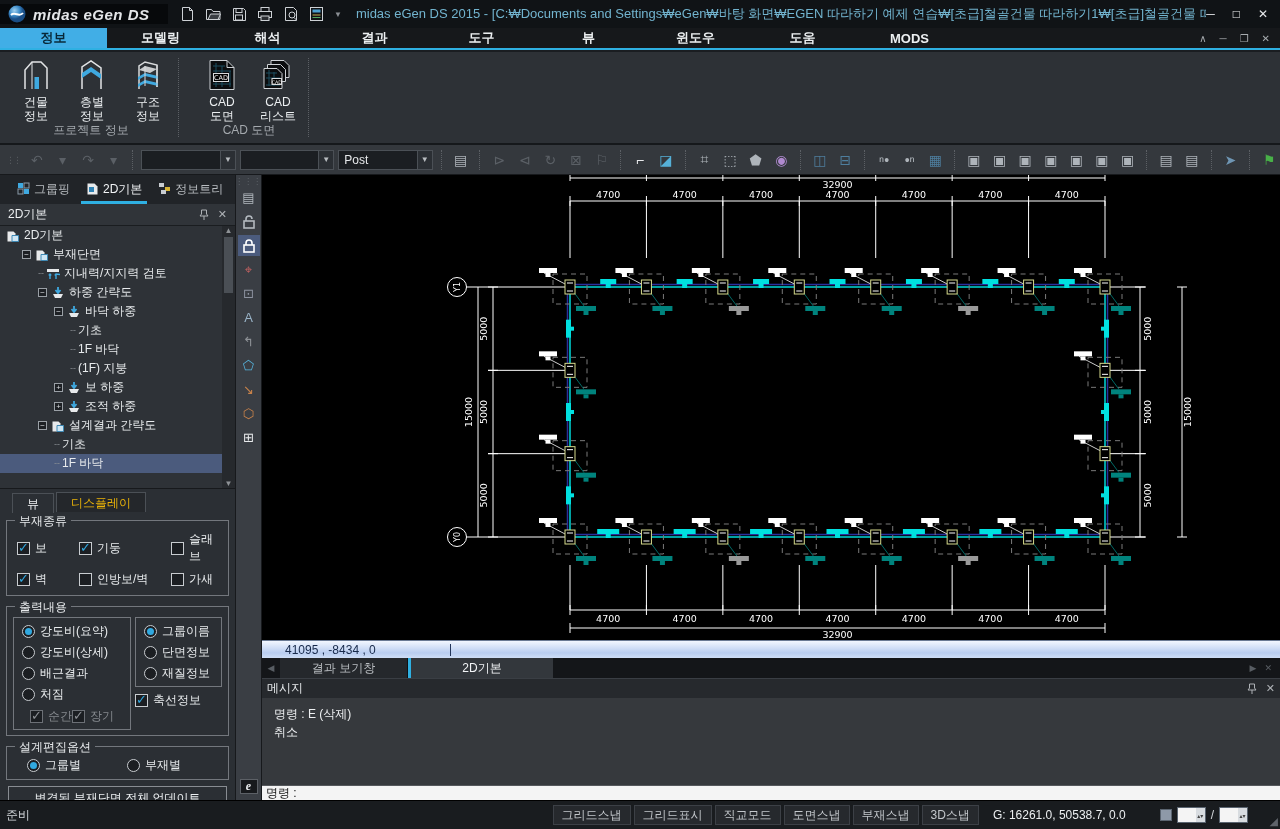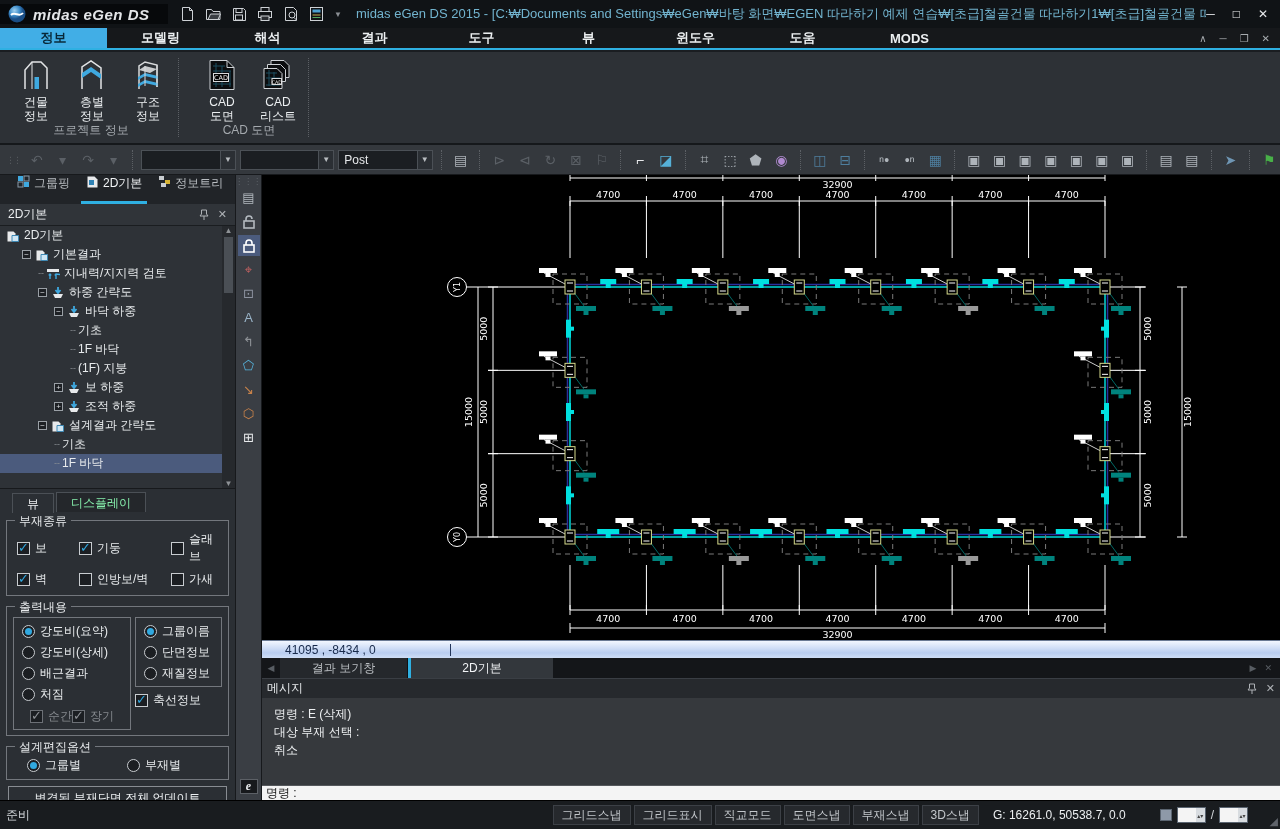--- a/index.html
+++ b/index.html
@@ -33,38 +33,38 @@
   .ticon { width:22px; height:22px; display:flex; align-items:center; justify-content:center; color:#aeb4ba; font-size:14px; }
   .ticon.dis { color:#5b6066; }
   .tsep { width:1px; height:20px; border-left:1px dotted #5c6065; margin:0 4px; }
   .tcombo { width:96px; height:20px; background:#1b1e22; border:1px solid #4b5056; display:flex; align-items:center; color:#e6e8ea; font-size:12px; padding-left:5px; }
   .tcombo .arrow { margin-left:auto; width:15px; height:18px; background:#2b2f34; color:#b8bcc0; font-size:8px; display:flex; align-items:center; justify-content:center; border-left:1px solid #4b5056; }
   
   #main { position:absolute; left:0; top:175px; width:1280px; height:625px; display:flex; }
   
   #leftpanel { width:236px; background:#2b2f34; display:flex; flex-direction:column; border-right:1px solid #17191c; }
   #lp-tabs { height:29px; background:#212428; display:flex; align-items:stretch; padding-left:10px; gap:2px; }
-  .lptab { display:flex; gap:4px; padding:0 7px; color:#b9bdc1; font-size:12px; position:relative; }
+  .lptab { display:flex; align-items:center; gap:4px; padding:0 7px; color:#b9bdc1; font-size:12px; position:relative; }
   .lptab.active { color:#f2f4f6; }
   .lptab.active::after { content:""; position:absolute; left:2px; right:2px; bottom:0; height:3px; background:#2fb0e2; }
   #lp-header { height:22px; background:#303439; border-bottom:1px solid #1a1d20; display:flex; align-items:center; padding:0 8px; color:#eceff1; }
   #lp-header .hicons { margin-left:auto; display:flex; gap:9px; color:#aeb2b6; font-size:11px; align-items:center; }
   #lp-tree { flex:1; position:relative; overflow:hidden; background:#2e3237; }
   .trow { height:19px; display:flex; align-items:center; color:#e8ebed; font-size:12px; white-space:nowrap; }
   .trow.sel { background:#4b5b7d; }
   .texp { width:9px; height:9px; border:1px solid #9aa0a6; background:#1d2024; color:#d8dce0; font-size:8px; line-height:7px; text-align:center; flex:0 0 auto; margin-right:4px; }
   .tdash { color:#8b9095; margin-right:3px; font-size:10px; letter-spacing:-1px; }
   .ticn { margin-right:4px; display:flex; }
   #treescroll { position:absolute; right:0; top:0; bottom:0; width:13px; background:#26292d; display:flex; flex-direction:column; align-items:center; font-size:8px; color:#8e9296; }
   #treescroll .thumb { width:9px; height:56px; background:#4a4f55; margin-top:2px; }
   #treescroll .dn { margin-top:auto; }
   
   #viewpanel { height:312px; background:#2b2f34; border-top:1px solid #17191c; display:flex; flex-direction:column; }
   #vp-tabs { height:22px; display:flex; padding-left:12px; gap:2px; margin-top:3px; }
-  .vptab { padding:2px 14px 0; font-size:12px; color:#86efac; background:#24272b; border:1px solid #4b5056; border-bottom:none; }
+  .vptab { padding:2px 14px 0; font-size:12px; color:#eab308; background:#24272b; border:1px solid #4b5056; border-bottom:none; }
   .vptab.active { background:#2b2f34; color:#f0f2f4; position:relative; top:1px; }
   .grp { position:relative; border:1px solid #73777d; margin:8px 6px 2px; padding:10px 4px 5px; }
   .grp .gtitle { position:absolute; top:-8px; left:8px; background:#2b2f34; padding:0 4px; color:#e8ebed; font-size:12px; }
   .ckrow { display:grid; grid-template-columns:62px 92px auto; row-gap:6px; padding:0 2px 2px 6px; }
   .ck, .rd { display:flex; align-items:center; gap:5px; color:#e8ebed; font-size:12px; }
   .ckbox { width:13px; height:13px; background:#1b1e22; border:1px solid #c8ccd0; position:relative; flex:0 0 auto; }
   .ckbox.on::after { content:"✓"; position:absolute; left:0; top:-3px; color:#31a9e0; font-weight:bold; font-size:13px; }
   .ck.dis { color:#85898e; }
   .ck.dis .ckbox { border-color:#6c7076; }
   .ck.dis .ckbox.on::after { color:#8d9196; }
@@ -363,21 +363,21 @@
             <span>2D기본</span>
           </div>
           <div class="trow" style="padding-left: 22px;">
             <span class="texp">−</span>
             <span class="ticn">
               <svg width="14" height="14">
                 <path d="M1.5 2.5h6l2 2v8h-8z" fill="#e8eaec"></path>
                 <path d="M6 6.5h6.5v6H6z" fill="#cfe6f4" stroke="#3f89b4"></path>
               </svg>
             </span>
-            <span>기본결과</span>
+            <span>부재단면</span>
           </div>
           <div class="trow" style="padding-left: 38px;">
             <span class="tdash">┄</span>
             <span class="ticn">
               <svg width="14" height="14">
                 <rect x="1" y="2" width="12" height="3" fill="#e8eaec"></rect>
                 <path d="M4 12V7M2.8 8.5L4 7l1.2 1.5M10 12V7M8.8 8.5L10 7l11.2 1.5" stroke="#3fa9e0" stroke-width="1.4" fill="none"></path>
               </svg>
             </span>
             <span>지내력/지지력 검토</span>
@@ -967,21 +967,20 @@
       <span class="hicons">
         <svg width="10" height="11">
             <path d="M2.5 1h5v4l1.5 2h-8L2.5 5z" fill="none" stroke="#aeb2b6"></path>
             <line x1="5" y1="7" x2="5" y2="11" stroke="#aeb2b6"></line>
           </svg>
         <span>✕</span>
       </span>
     </div>
     <div id="msgbody">
         <div>명령 : E (삭제)</div>
-        <div>대상 부재 선택 :</div>
         <div>취소</div>
       </div>
     <div id="cmdline">
       <span>명령 :</span>
     </div>
   </div>
 </div>
 
 <div id="statusbar">
   <span id="ready">준비</span>

